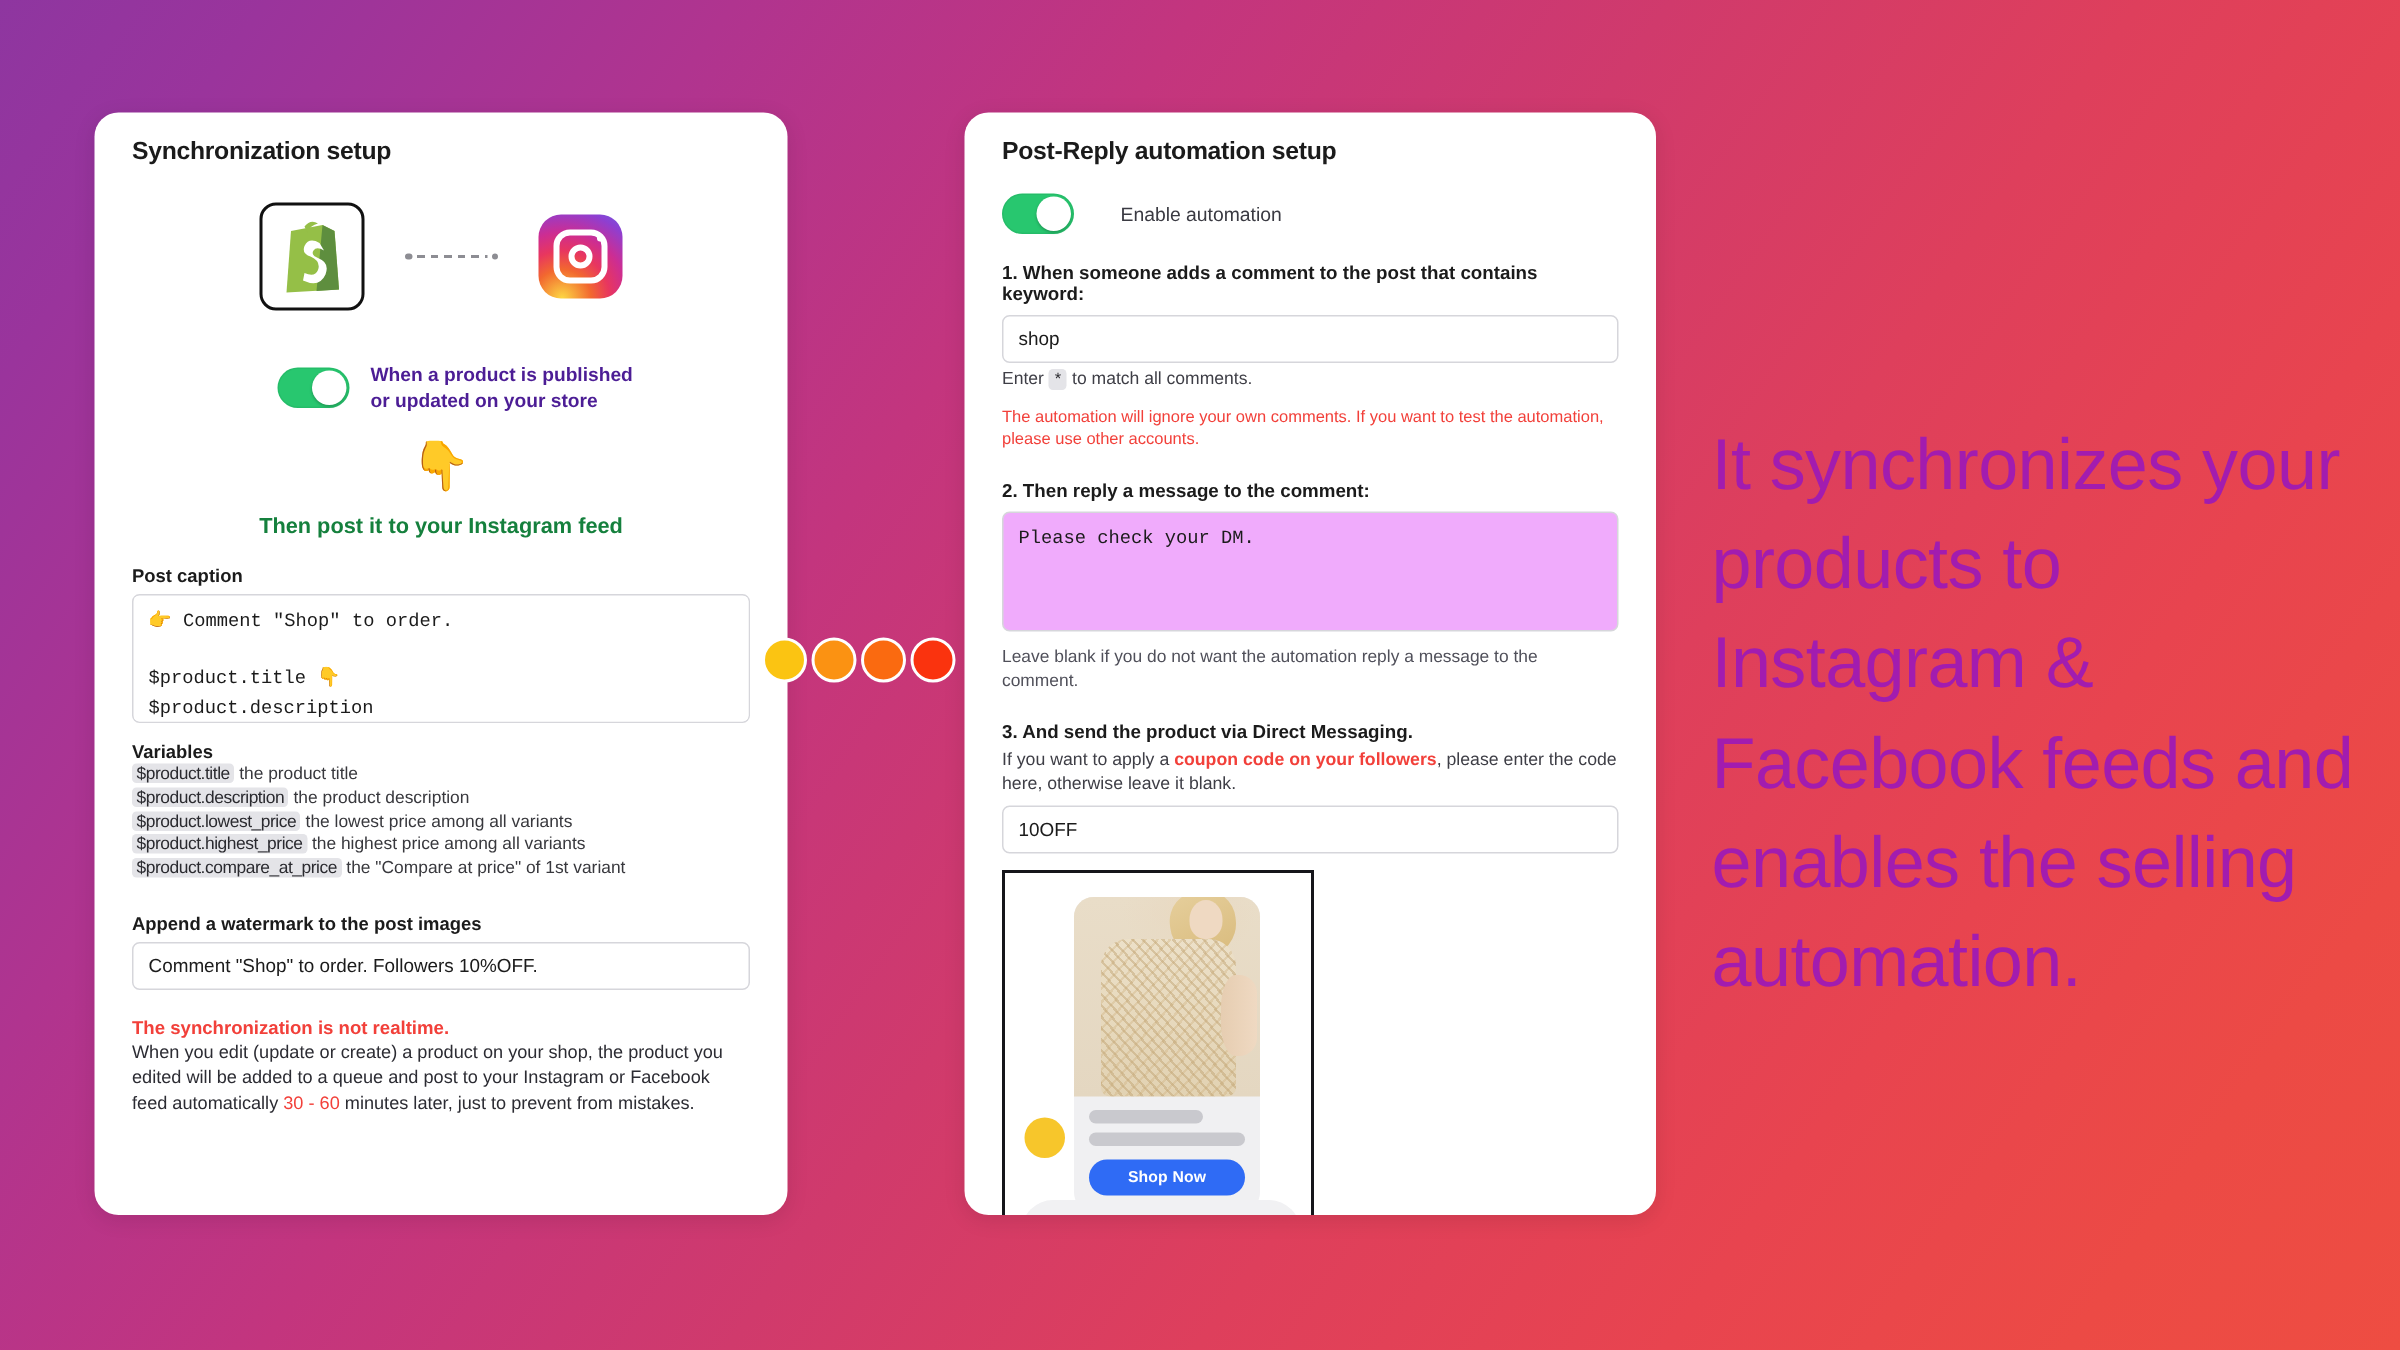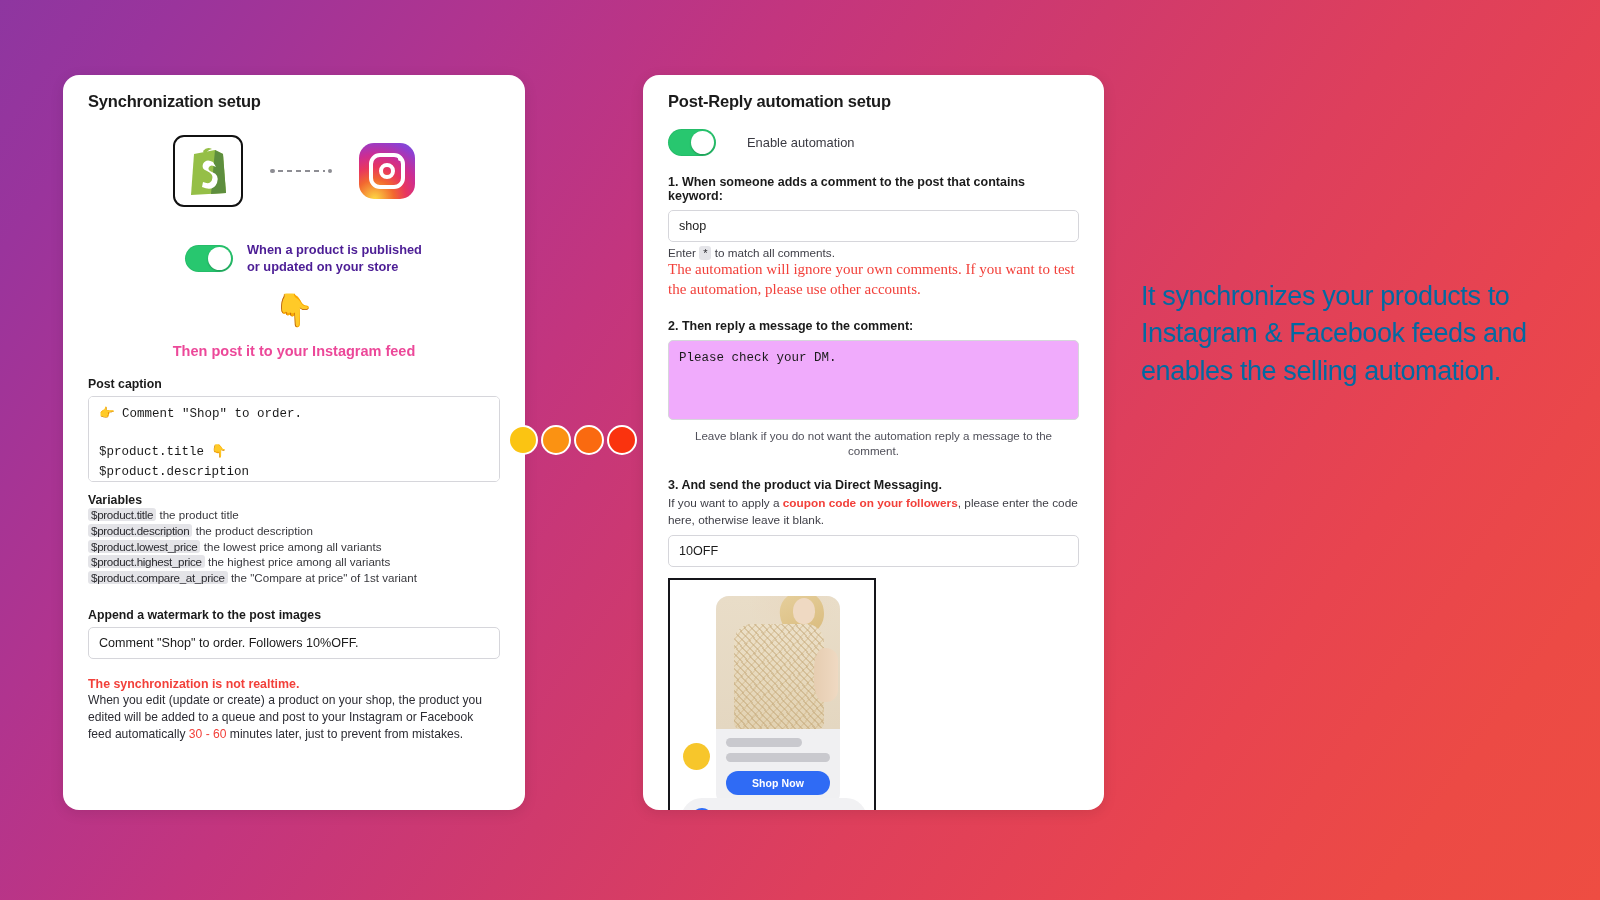--- a/index.html
+++ b/index.html
@@ -92,21 +92,21 @@
     width: 23px; height: 23px; border-radius: 50%;
     background: #fff; box-shadow: 0 1px 2px rgba(0,0,0,.25);
   }
   .toggle-label {
     color: #4c1d95; font-size: 12.8px; font-weight: bold; line-height: 1.35;
   }
 
   .hand-down { text-align: center; margin-top: 18px; font-size: 32px; line-height: 1; }
   .then-post {
     text-align: center; margin-top: 17px;
-    color: #ec4899; font-size: 14.5px; font-weight: bold;
+    color: #15803d; font-size: 14.5px; font-weight: bold;
   }
 
   .field-label {
     font-size: 12.3px; font-weight: bold; color: #1b1b1b; margin-top: 18px; margin-bottom: 5px;
   }
   .ta-caption {
     width: 100%; height: 86px;
     border: 1px solid #d6d6db; border-radius: 5px;
     background: #fff; color: #1b1b1b;
     font-family: "Liberation Mono", monospace;
@@ -122,40 +122,40 @@
     background: #e4e4e8; color: #2a2a2f; border-radius: 3px;
     padding: 0px 3px; letter-spacing: -0.3px;
   }
 
   .input-watermark {
     width: 100%; height: 32px;
     border: 1px solid #d6d6db; border-radius: 5px;
     padding: 0 10px; font-size: 12.6px; color: #1b1b1b;
     font-family: "Liberation Sans", sans-serif; outline: none;
   }
-  .helper { font-size: 11.6px; color: #50505a; line-height: 1.38; margin-top: 4px; text-align: center; }
+  .helper { font-size: 11.6px; color: #50505a; line-height: 1.38; margin-top: 4px; }
 
   .warn-title { color: #f2403a; font-weight: bold; font-size: 12.4px; margin-top: 18px; }
   .warn-body { font-size: 12.1px; color: #2c2c33; line-height: 1.4; margin-top: 1px; }
   .warn-body .hl { color: #f2403a; }
 
   
   .enable-row { display: flex; align-items: center; gap: 31px; margin-top: 18px; }
   .enable-label { font-size: 12.9px; color: #3a3a42; }
 
   .step-title { font-size: 12.5px; font-weight: bold; color: #1b1b1b; margin-top: 19px; }
   .input-keyword {
     width: 100%; height: 32px; margin-top: 7px;
     border: 1px solid #d6d6db; border-radius: 5px;
     padding: 0 10px; font-size: 12.6px; color: #1b1b1b; outline: none;
     font-family: "Liberation Sans", sans-serif;
   }
   .enter-line { font-size: 11.7px; color: #3e3e46; margin-top: 4px; }
   .star-chip { background: #e4e4e8; border-radius: 3px; padding: 1px 4px; color: #2a2a2f; font-size: 11px;}
-  .red-note { color: #f2403a; font-size: 15px; line-height: 1.35; margin-top: 0px; font-family: Liberation Serif, serif; }
+  .red-note { color: #f2403a; font-size: 11px; line-height: 1.35; margin-top: 12px; }
 
   .ta-reply {
     width: 100%; height: 80px; margin-top: 7px;
     border: 1px solid #d6d6db; border-radius: 5px;
     background: #f0abfc; color: #1b1b1b;
     font-family: "Liberation Mono", monospace;
     font-size: 12.5px; line-height: 1.5;
     padding: 8px 10px; resize: none; outline: none;
   }
   .input-coupon {
@@ -245,22 +245,22 @@
   .dots-row {
     position: absolute; left: 508px; top: 425px;
     display: flex; align-items: center; gap: 3px;
     z-index: 5;
   }
   .cdot { width: 30px; height: 30px; border-radius: 50%; border: 2.5px solid #fff; }
 
   
   .promo {
     position: absolute; left: 1141px; top: 278px; width: 430px;
-    color: #0369a1;
-    font-size: 27px; line-height: 1.38;
+    color: #a21caf;
+    font-size: 48px; line-height: 1.38;
     font-weight: normal;
     letter-spacing: -0.4px;
   }
 </style>
 </head>
 <body>
 
 <div class="panel" id="panel-left">
   <div class="panel-inner">
     <div class="panel-title">Synchronization setup</div>

